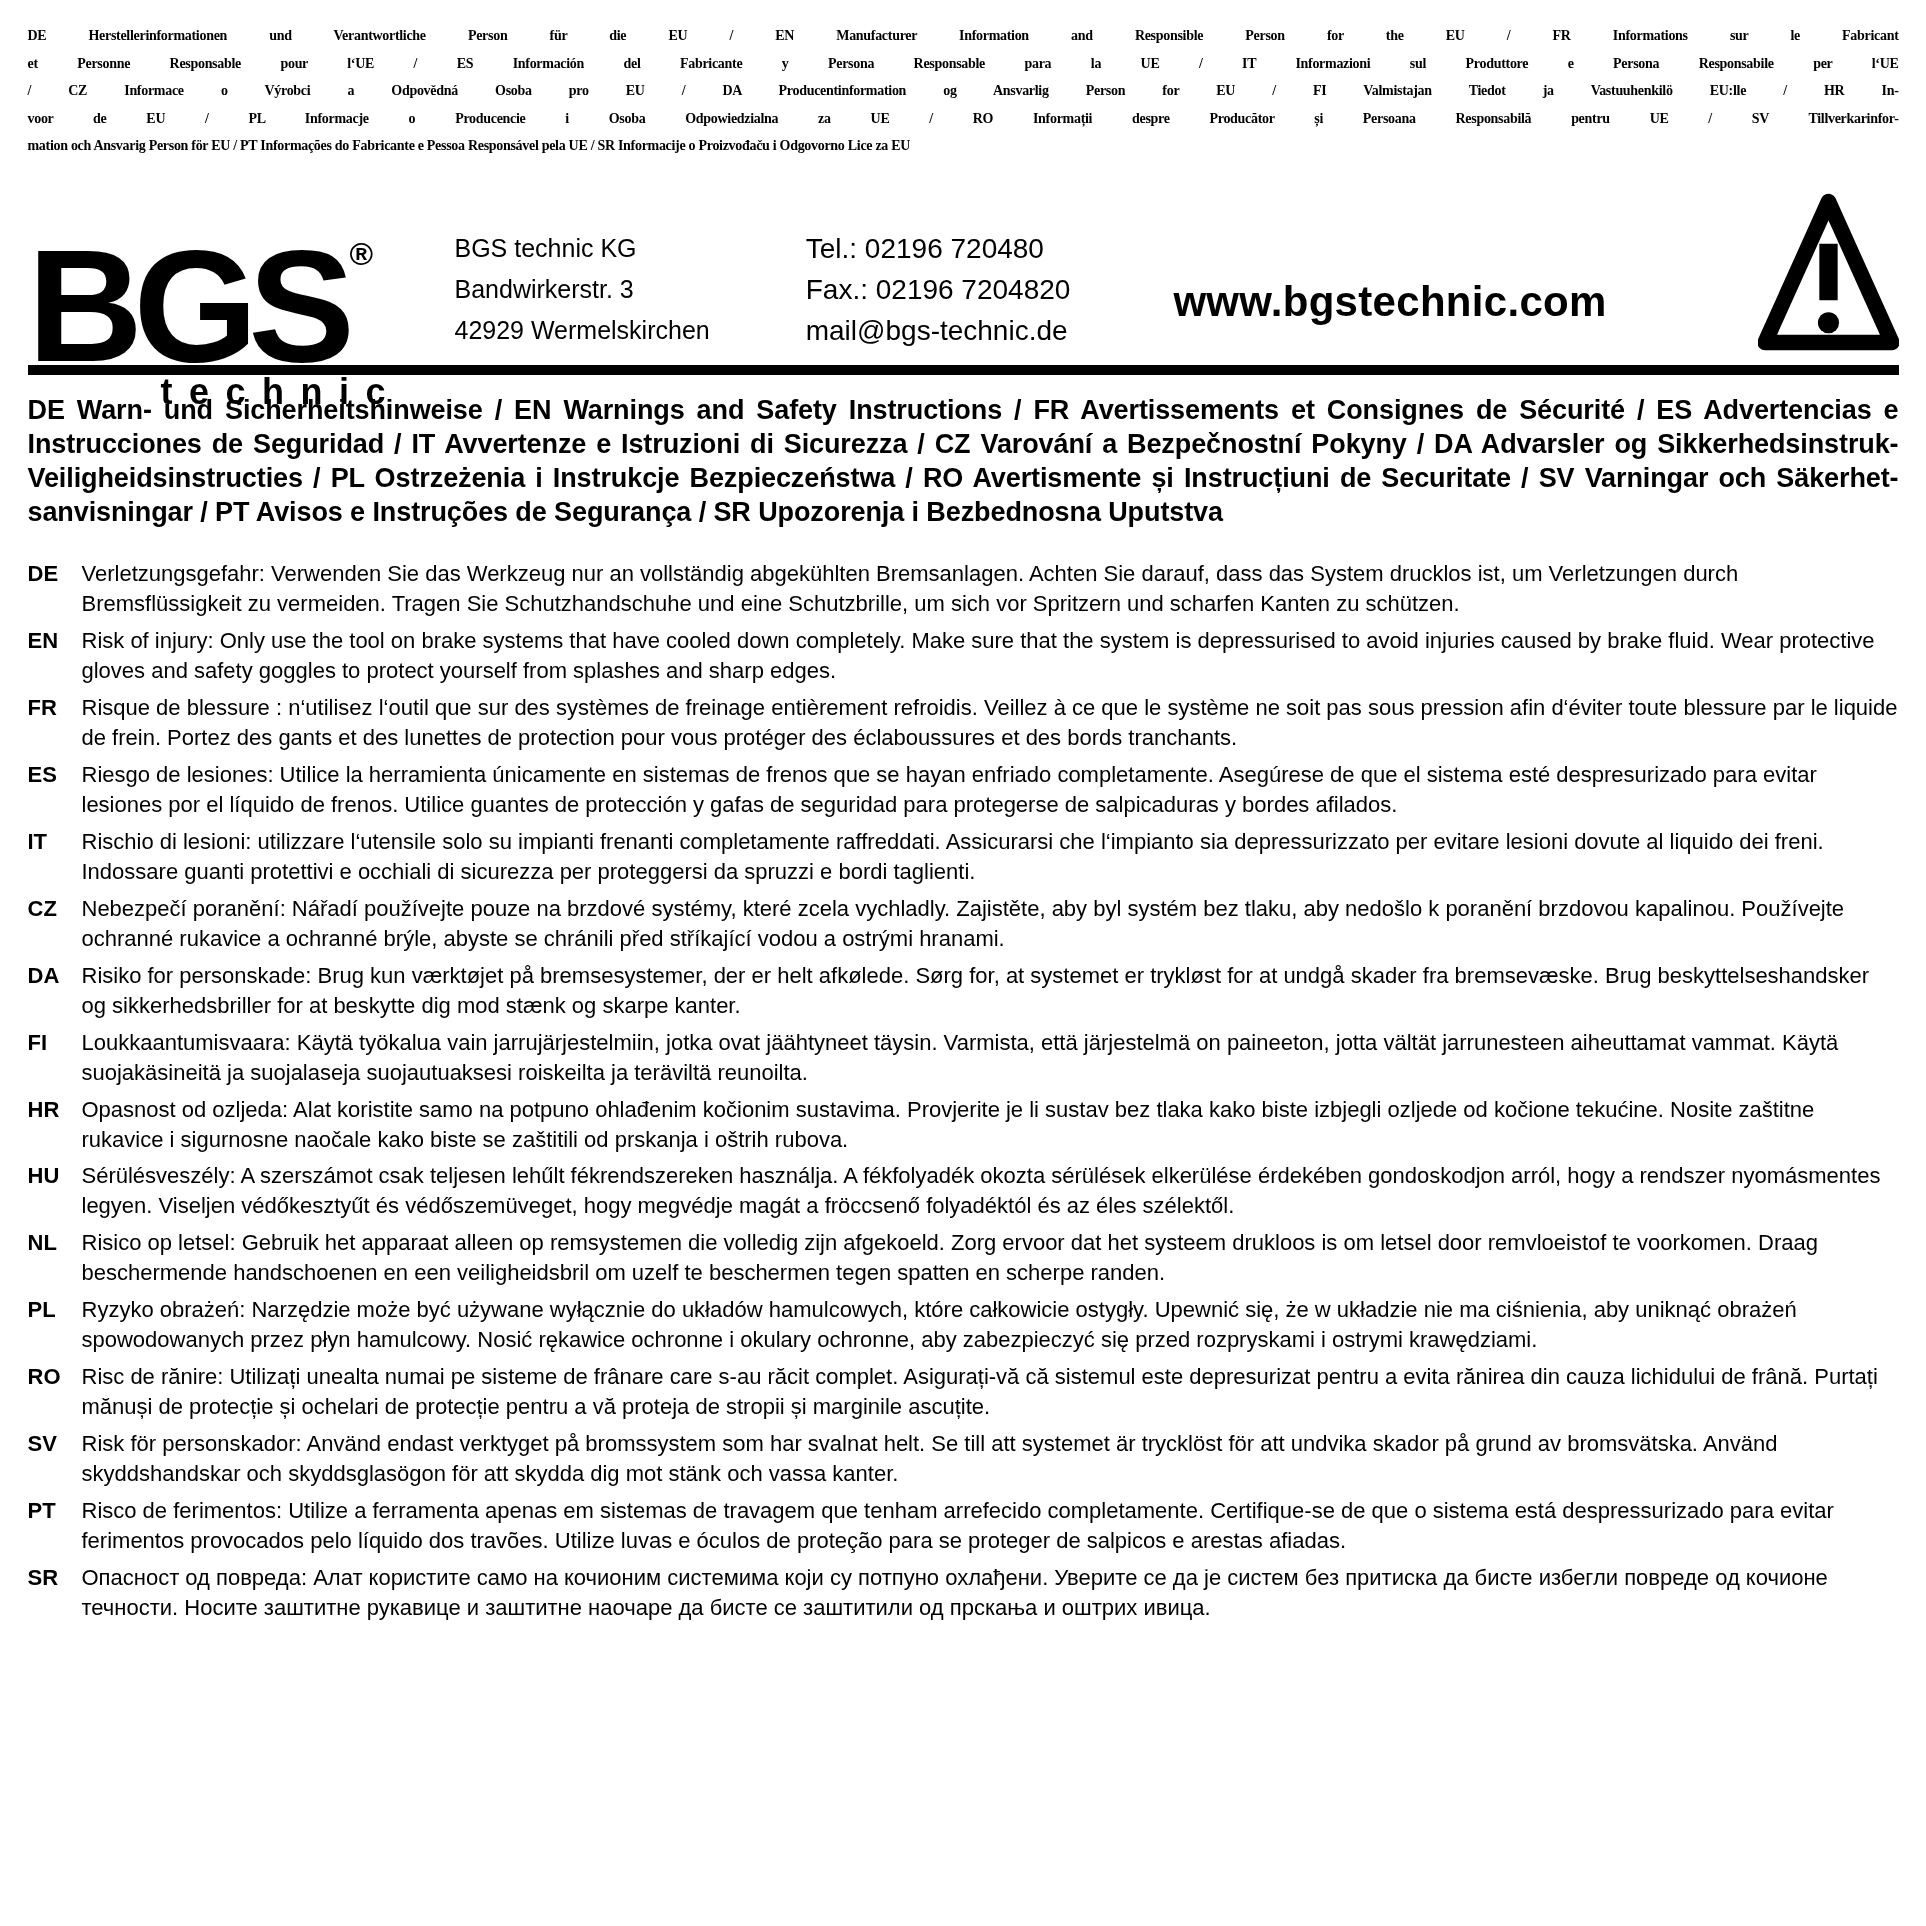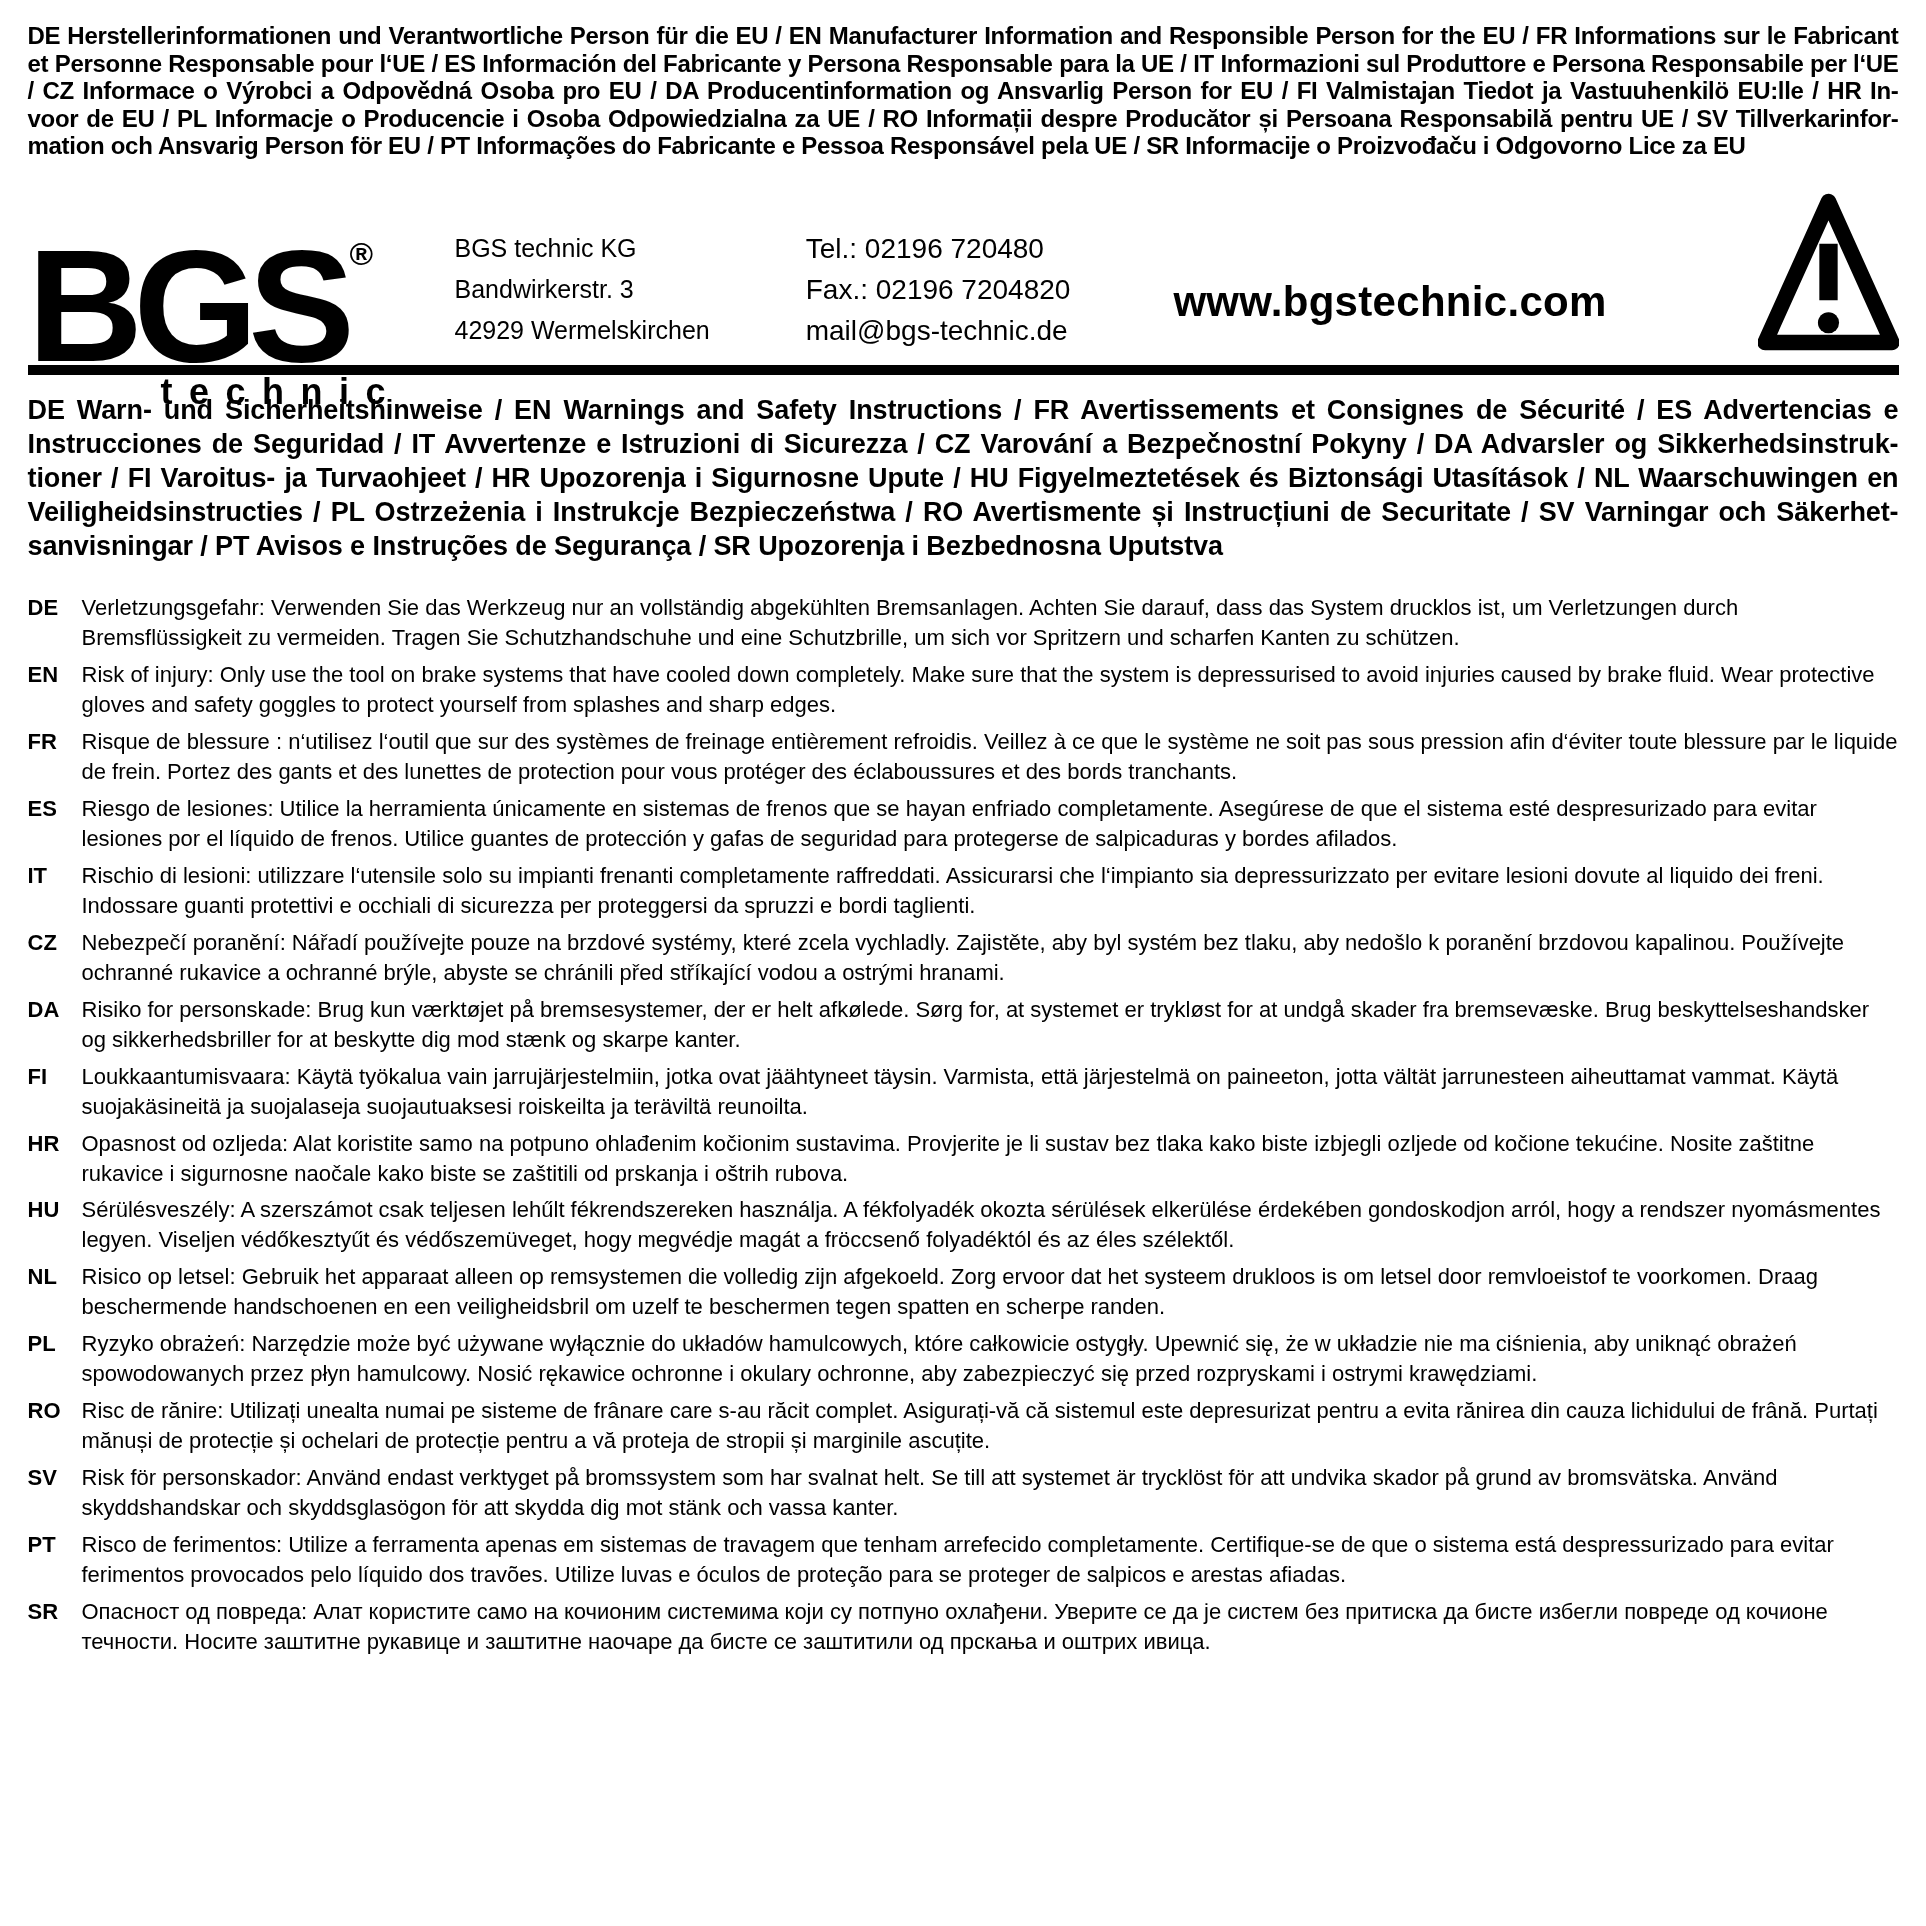--- a/index.html
+++ b/index.html
@@ -5,21 +5,21 @@
   html, body { margin:0; padding:0; background:#ffffff; }
   body {
     width:1926px; height:1926px;
     font-family:"Liberation Sans", sans-serif;
     color:#000; -webkit-font-smoothing:antialiased;
   }
   .page { padding:22px 27.5px 0 27.5px; width:1871px; }
 
   
   .hdr { font-weight:bold; }
-  .hdr-top { font-size:24px; line-height:27.5px; letter-spacing:-0.3px; }
+  .hdr-top { font-size:14px; line-height:27.5px; letter-spacing:-0.3px;font-family:Liberation Serif, serif; }
   .jline { text-align:justify; text-align-last:justify; white-space:normal; }
   .jline.jlast { text-align-last:left; }
 
   
   .brand-row { display:flex; align-items:flex-start; margin-top:30px; height:166px; }
   .logo { width:358px; margin-right:69px; flex:0 0 auto; }
   .logo-main { font-weight:bold; font-size:160px; line-height:129px; letter-spacing:-9.6px; white-space:nowrap; }
   .logo-main .reg { font-size:32px; letter-spacing:0; vertical-align:96px; margin-left:4.1px; }
   .logo-sub { font-weight:bold; font-size:36px; letter-spacing:16.5px; text-align:right; margin-top:1.4px; margin-right:-16.5px; }
   .addr { margin-top:38px; margin-right:96px; font-size:25px; line-height:41px; flex:0 0 auto; }
@@ -74,21 +74,20 @@
         <circle cx="50" cy="94" r="7.5" fill="#000000"></circle>
       </svg>
     </div>
   </div>
 
   <div class="rule"></div>
 
   <div class="hdr hdr-safety">
     <div class="jline">DE Warn- und Sicherheitshinweise  /  EN Warnings and Safety Instructions  /  FR Avertissements et Consignes de Sécurité  /  ES Advertencias e</div>
     <div class="jline">Instrucciones de Seguridad  /  IT Avvertenze e Istruzioni di Sicurezza  /  CZ Varování a Bezpečnostní Pokyny  /  DA Advarsler og Sikkerhedsinstruk-</div>
-    <div class="jline">tioner  /  FI Varoitus- ja Turvaohjeet  /  HR Upozorenja i Sigurnosne Upute  /  HU Figyelmeztetések és Biztonsági Utasítások  /  NL Waarschuwingen en</div>
     <div class="jline">Veiligheidsinstructies  /  PL Ostrzeżenia i Instrukcje Bezpieczeństwa  /  RO Avertismente și Instrucțiuni de Securitate  /  SV Varningar och Säkerhet-</div>
     <div class="jline jlast">sanvisningar  /  PT Avisos e Instruções de Segurança  /  SR Upozorenja i Bezbednosna Uputstva</div>
   </div>
 
   <div class="warnings">
     <div class="wrow">
         <div class="wcode">DE</div>
         <div class="wtext">Verletzungsgefahr: Verwenden Sie das Werkzeug nur an vollständig abgekühlten Bremsanlagen. Achten Sie darauf, dass das System drucklos ist, um Verletzungen durch Bremsflüssigkeit zu vermeiden. Tragen Sie Schutzhandschuhe und eine Schutzbrille, um sich vor Spritzern und scharfen Kanten zu schützen.</div>
       </div>
     <div class="wrow">

